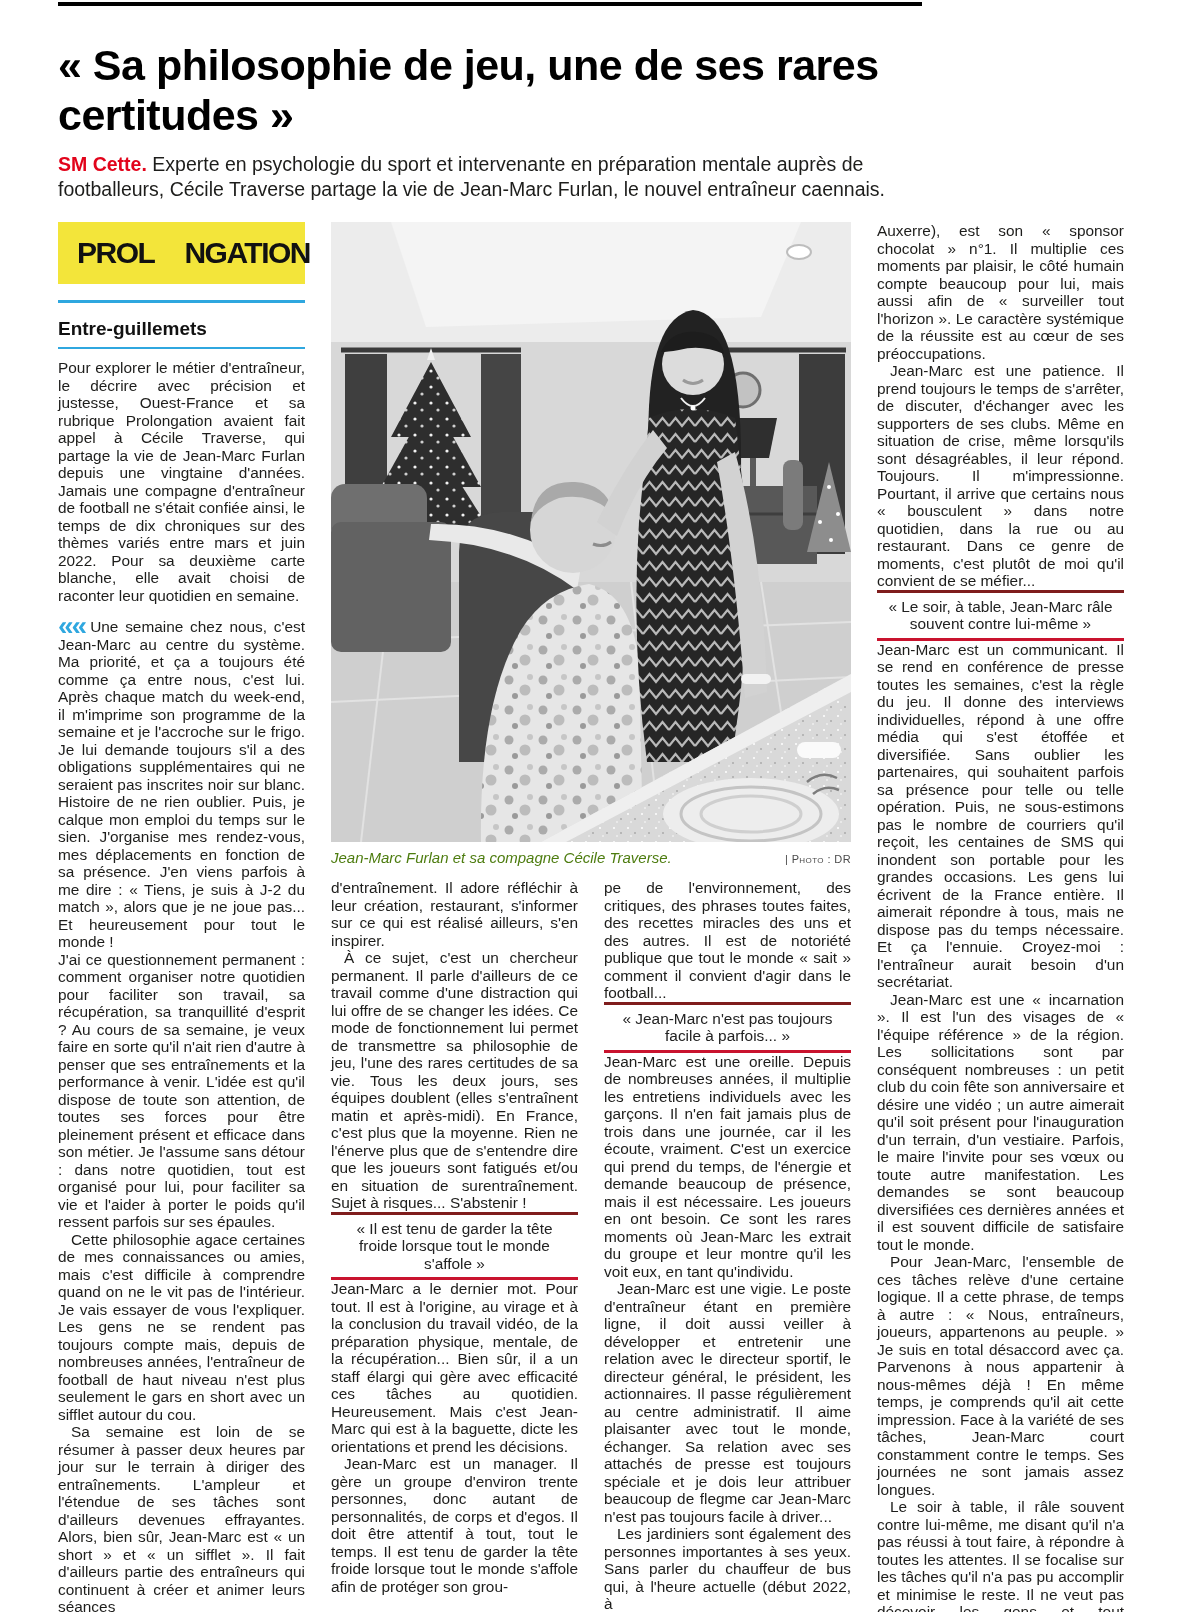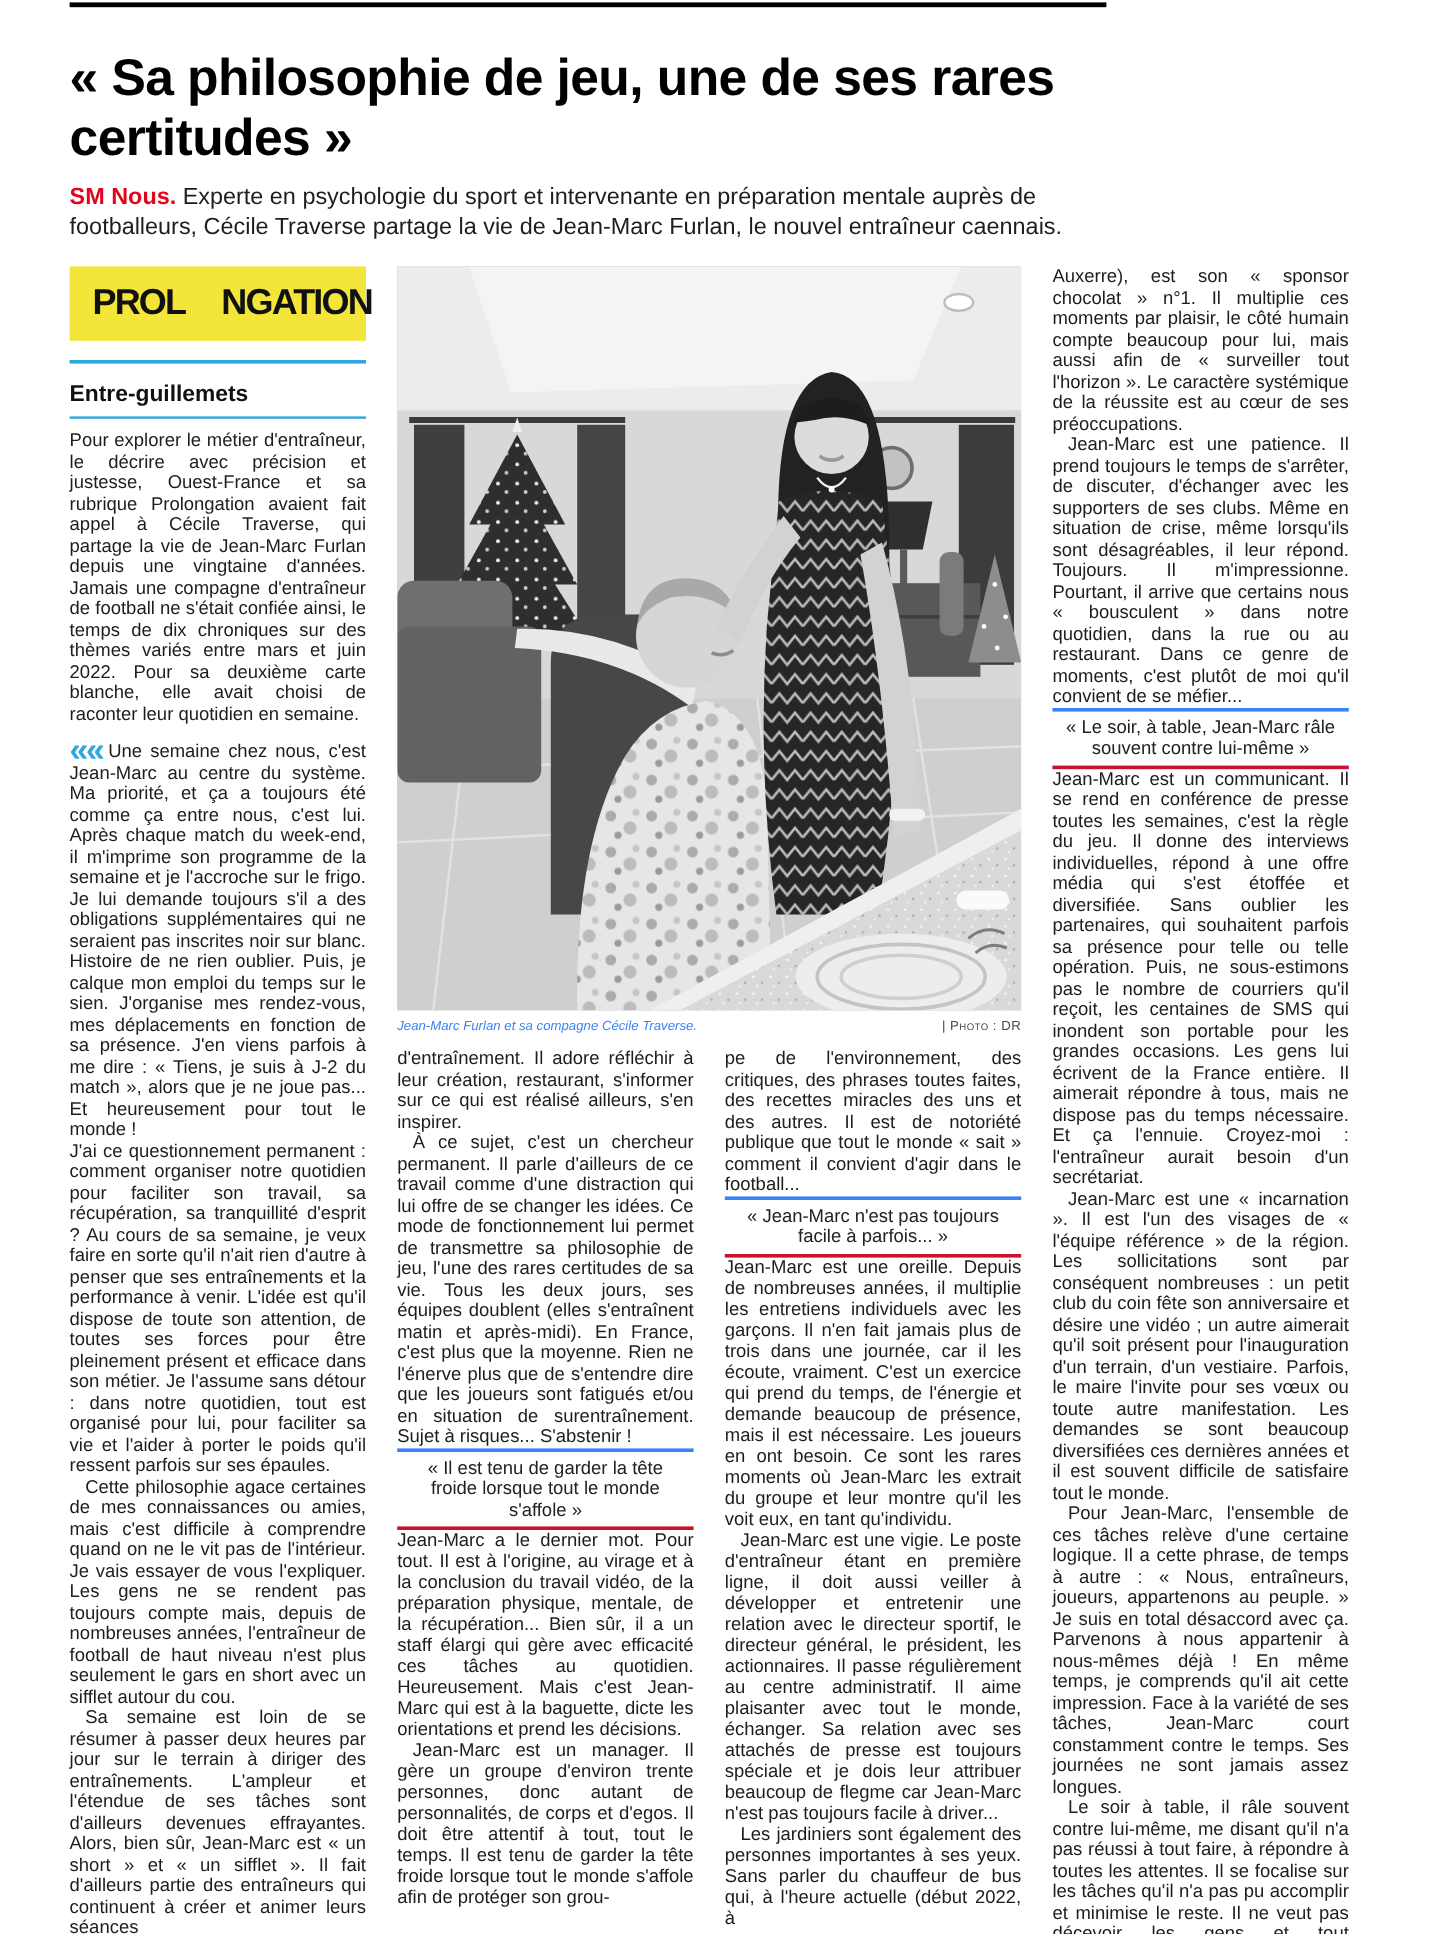--- a/index.html
+++ b/index.html
@@ -64,51 +64,51 @@
 
   .lead-quote { margin-top:14px !important; }
   .gq {
     color:#2fa7df; font-weight:bold; font-size:28px;
     line-height:0; vertical-align:-3px; margin-right:5px;
     letter-spacing:-2px;
   }
 
   .pullquote {
     margin:13px 0;
-    border-top:3px solid #3b82f6;
+    border-top:3px solid #7f1d1d;
     border-bottom:3px solid #c9132e;
     padding:5px 6px;
     text-align:center !important;
     font-size:17px; line-height:22px;
     color:#222;
     text-indent:0 !important;
   }
 
   figure { margin:0; }
   .photo-frame { width:520px; height:620px; background:#d8d8d8; overflow:hidden; }
   figcaption {
     display:flex; justify-content:space-between; align-items:baseline;
     margin:7px 0 13px 0;
   }
-  .caption-text { font-style:italic; font-size:11px; color:#3b82f6; }
+  .caption-text { font-style:italic; font-size:15px; color:#4d7c0f; }
   .caption-credit {
     font-size:11px; color:#4a4a4a;
     font-variant:small-caps; letter-spacing:0.4px; white-space:nowrap;
   }
 </style>
 </head>
 <body>
 
 <div class="sheet">
   <div class="top-rule"></div>
 
   <h1 class="headline">« Sa philosophie de jeu, une de ses rares certitudes »</h1>
 
   <div class="standfirst">
-    <span class="sf-label">SM Nous.</span><span> Experte en psychologie du sport et intervenante en préparation mentale auprès de footballeurs, Cécile Traverse partage la vie de Jean-Marc Furlan, le nouvel entraîneur caennais.</span>
+    <span class="sf-label">SM Cette.</span><span> Experte en psychologie du sport et intervenante en préparation mentale auprès de footballeurs, Cécile Traverse partage la vie de Jean-Marc Furlan, le nouvel entraîneur caennais.</span>
   </div>
 
   <main class="cols">
 
     <div class="col">
       <div class="logo-box">
         <span class="logo-text">PROL</span>
         <svg width="46" height="27" viewBox="0 0 46 27" aria-hidden="true">
           <rect x="4" y="4.5" width="38" height="18" rx="9" fill="none" stroke="#111" stroke-width="7"></rect>
         </svg>

